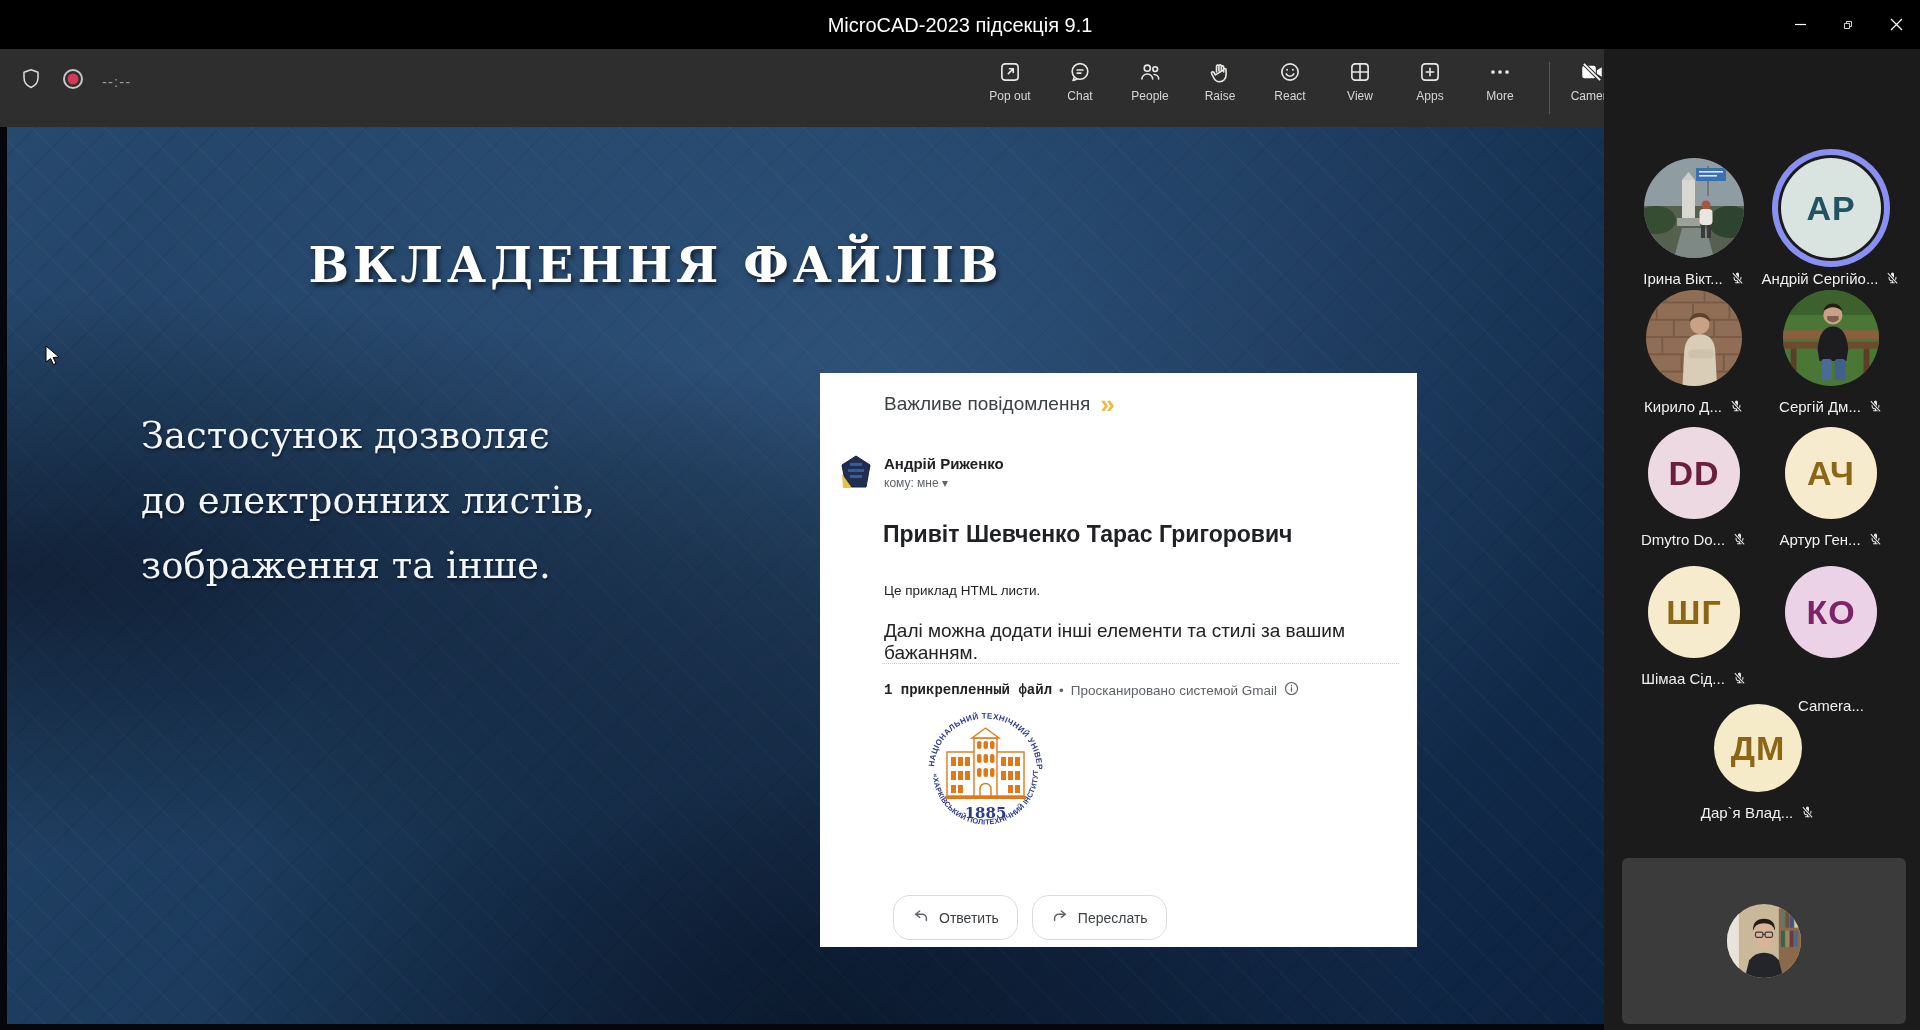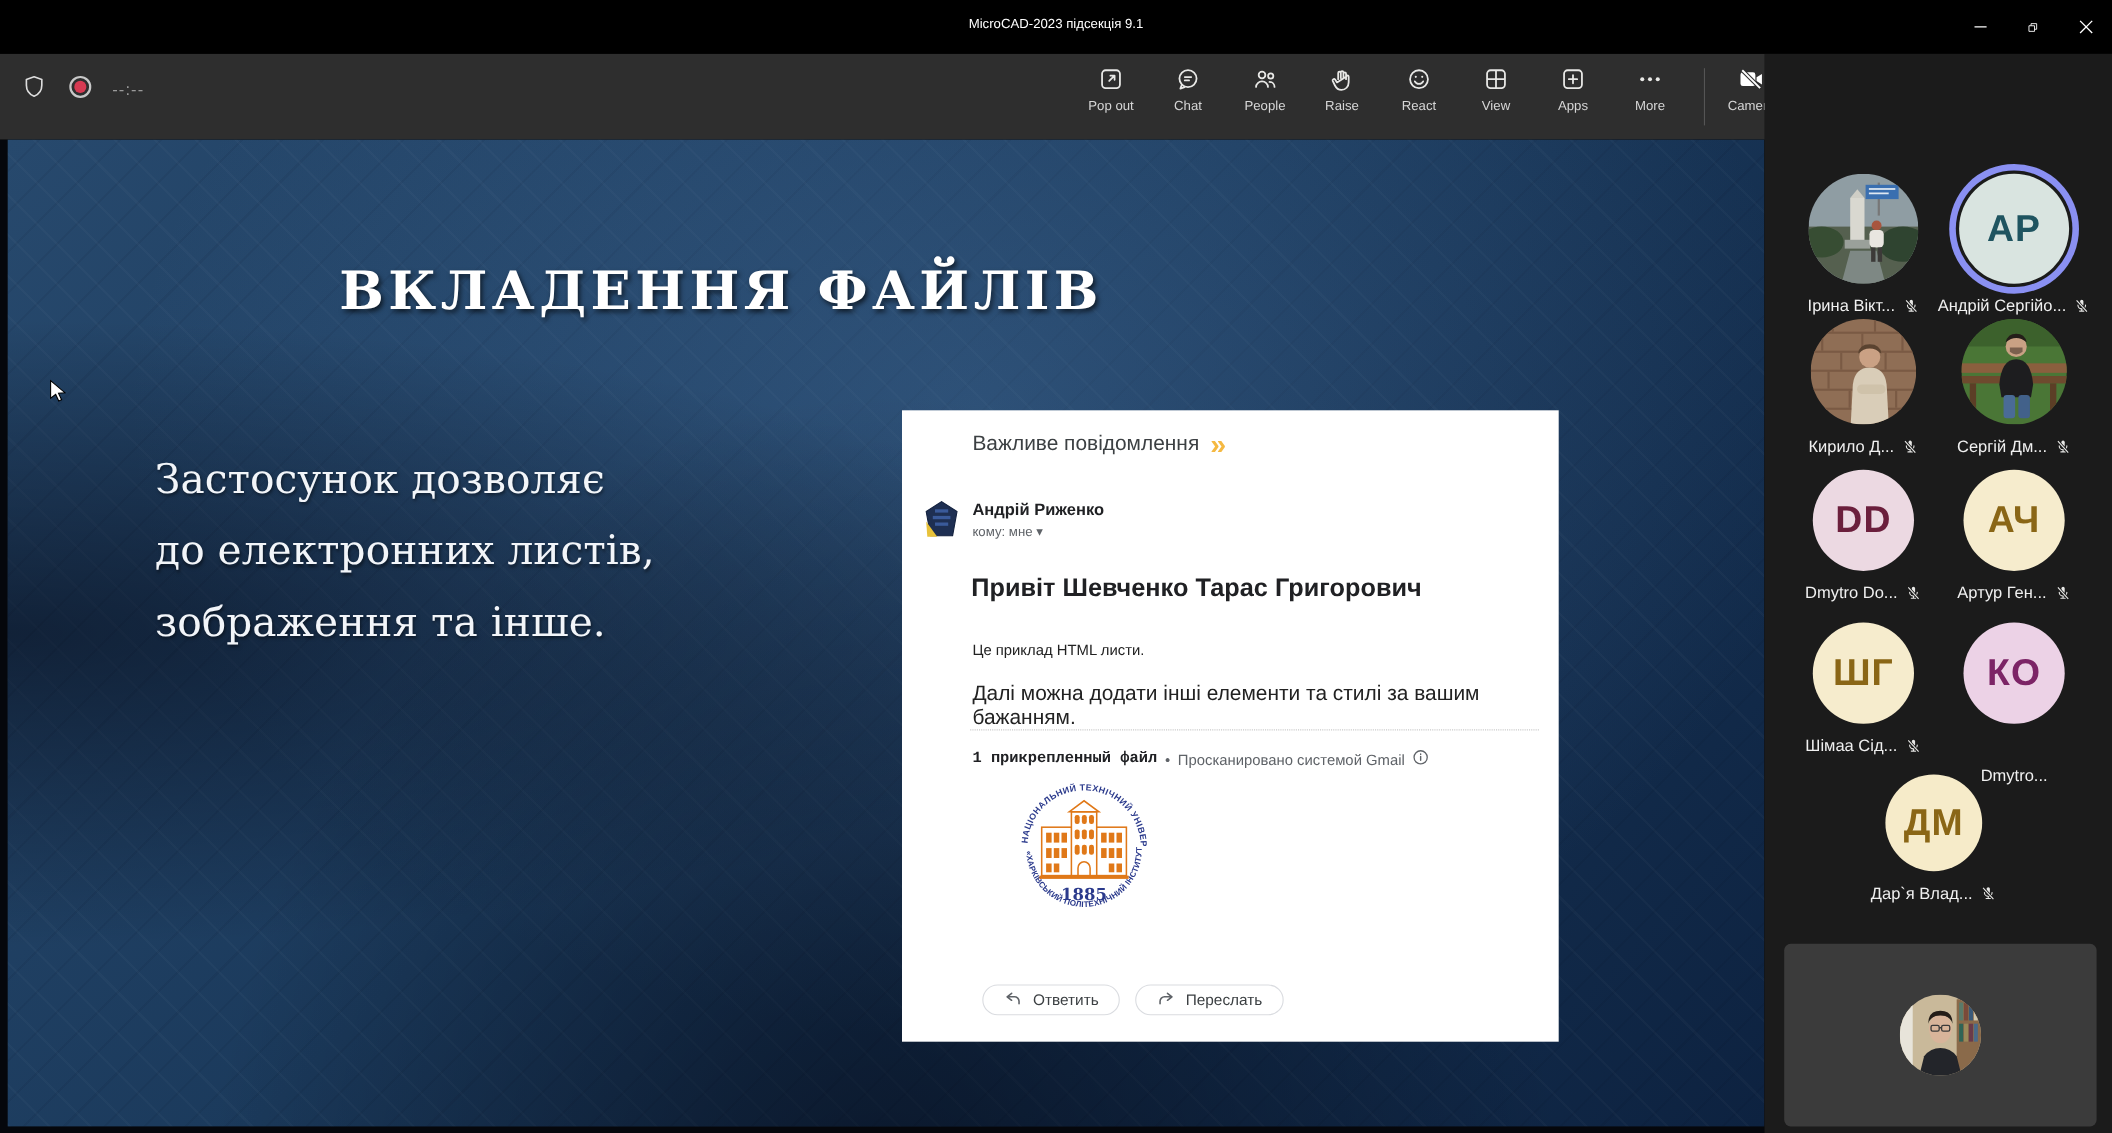--- a/index.html
+++ b/index.html
@@ -1,21 +1,21 @@
 <!DOCTYPE html>
 <html><head>
 <meta charset="utf-8">
 <style>
   * { margin:0; padding:0; box-sizing:border-box; }
   html,body { width:1920px; height:1030px; }
   body { background:#000; font-family:"Liberation Sans",sans-serif; position:relative; overflow:hidden; color:#fff; }
 
   
   .titlebar { position:absolute; left:0; top:0; width:1920px; height:49px; background:#000; }
-  .titlebar-text { position:absolute; left:0; right:0; top:14px; text-align:center; font-size:12px; color:#fff; }
+  .titlebar-text { position:absolute; left:0; right:0; top:14px; text-align:center; font-size:20px; color:#fff; }
   .win-controls { position:absolute; right:0; top:0; height:49px; display:flex; }
   .win-btn { width:48px; height:49px; display:flex; align-items:center; justify-content:center; color:#fff; }
   .win-btn svg { display:block; }
 
   
   .toolbar { position:absolute; left:0; top:49px; width:1920px; height:78px; background:#2e2e2e; }
   .tb-left { position:absolute; left:18px; top:17px; display:flex; align-items:center; gap:16px; }
   .tb-timer { color:#9a9a9a; font-size:15px; letter-spacing:1px; }
   .tb-group { position:absolute; top:10px; display:flex; }
   #toolbar-center { left:975px; }
@@ -51,21 +51,21 @@
   .gm-sender { position:absolute; left:64px; top:82px; font-size:15px; font-weight:bold; color:#202124; }
   .gm-to { position:absolute; left:64px; top:103px; font-size:12px; color:#5f6368; }
   .gm-subject { position:absolute; left:63px; top:148px; font-size:23px; font-weight:bold; color:#202124; }
   .gm-body1 { position:absolute; left:64px; top:210px; font-size:13.5px; color:#222; }
   .gm-body2 { position:absolute; left:64px; top:247px; font-size:19px; color:#222; }
   .gm-divider { position:absolute; left:62px; right:18px; top:290px; border-top:1px dotted #c9c9c9; }
   .gm-attach-row { position:absolute; left:64px; top:308px; font-size:13.5px; color:#5f6368; display:flex; align-items:center; gap:7px; }
   .gm-attach-row b { font-size:14px; color:#202124;font-family:Liberation Mono, monospace; }
   .gm-attachment { position:absolute; left:69px; top:335px; width:193px; height:132px; }
   .gm-actions { position:absolute; left:73px; top:522px; display:flex; gap:14px; }
-  .gm-btn { height:28px; padding:0 18px; border:1px solid #dadce0; border-radius:17px; background:#fff;
+  .gm-btn { height:45px; padding:0 18px; border:1px solid #dadce0; border-radius:17px; background:#fff;
     display:flex; align-items:center; gap:9px; font-size:14px; color:#3c4043; font-family:"Liberation Sans",sans-serif; }
   .cursor { position:absolute; left:45px; top:218px; }
 
   
   .participants { position:absolute; left:1604px; top:49px; width:316px; height:981px; background:#1b1b1b; }
   .tile { position:absolute; width:140px; display:flex; flex-direction:column; align-items:center; }
   .avatar { border-radius:50%; overflow:hidden; position:relative; flex:none; }
   .avatar.ring { box-shadow:0 0 0 3px #1b1b1b, 0 0 0 9px #8a90f2; }
   .avatar svg { display:block; width:100%; height:100%; }
   .initials-text { width:100%; height:100%; display:flex; align-items:center; justify-content:center;
@@ -475,21 +475,21 @@
             <path d="M3 2.2 L13 13.2" stroke="#1b1b1b" stroke-width="2.6"></path>
             <path d="M3 2.2 L13 13.2" stroke="#e8e8e6" stroke-width="1.1"></path>
           </svg>
         </div>
       </div>
       <div class="tile" style="left: 157px; top: 517px; gap: 27px;">
         <div class="avatar" style="width: 92px; height: 92px; background: rgb(236, 210, 230);">
           <div class="initials-text" style="color: rgb(124, 36, 102);">КО</div>
         </div>
         <div class="tile-label-row">
-          <span class="tile-name">Dmytro...</span>
+          <span class="tile-name">Camera...</span>
         </div>
       </div>
       <div class="tile" style="left: 84px; top: 655px;">
         <div class="avatar" style="width: 88px; height: 88px; background: rgb(246, 235, 201);">
           <div class="initials-text" style="color: rgb(138, 102, 22);">ДМ</div>
         </div>
         <div class="tile-label-row">
           <span class="tile-name">Дар`я Влад...</span>
           <svg viewBox="0 0 16 16" width="15" height="15" fill="none">
             <rect x="6.4" y="1.6" width="3.2" height="6.4" rx="1.6" fill="#e8e8e6"></rect>

